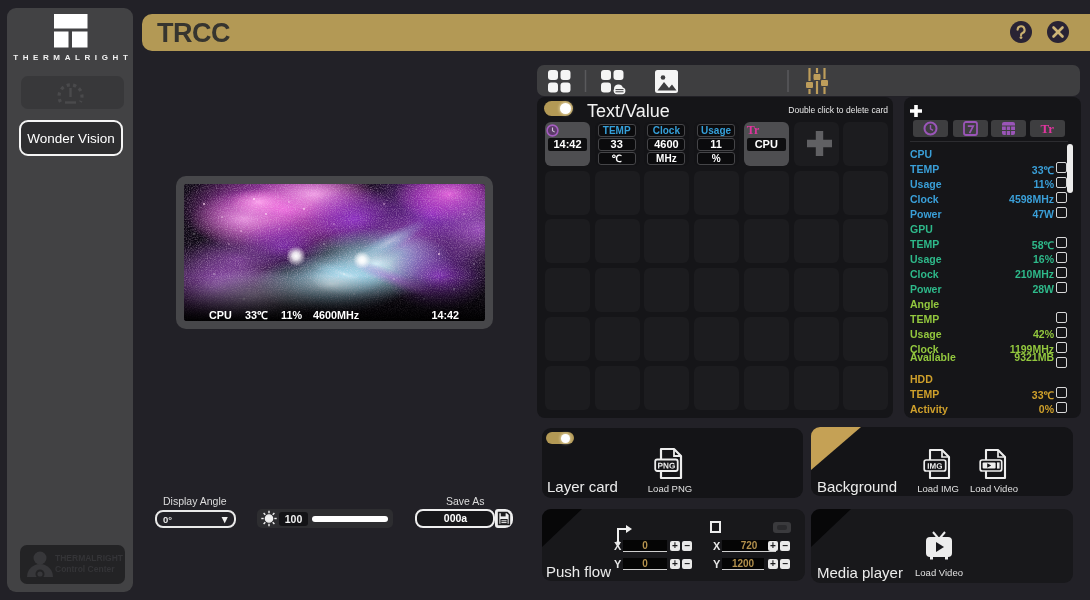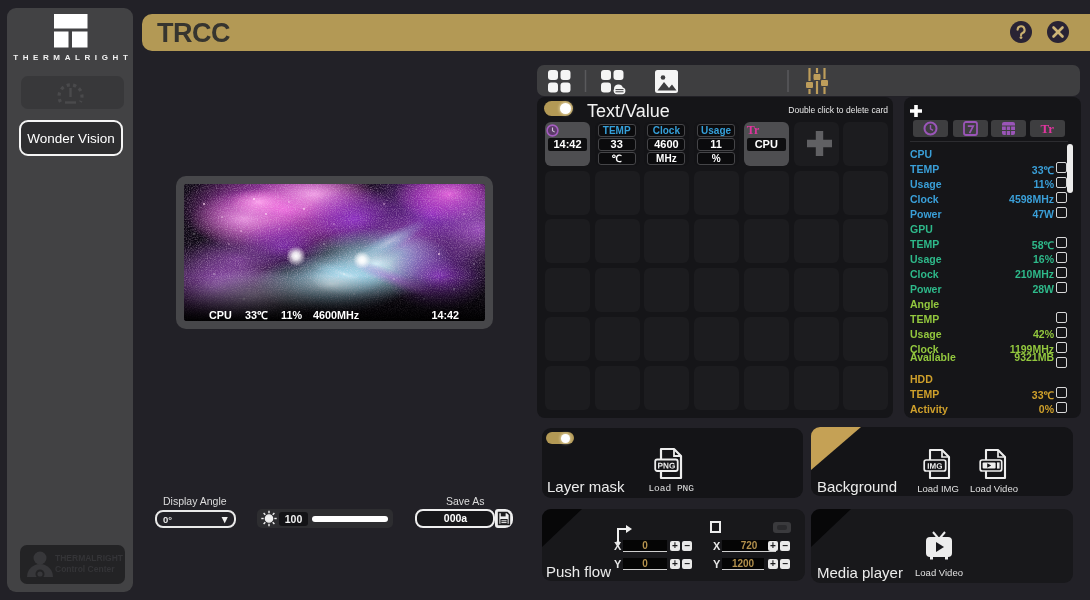--- a/index.html
+++ b/index.html
@@ -445,28 +445,28 @@
     <div class="srow c-hdd" style="top:291px;">TEMP<span class="v">33℃</span></div>
     <div class="cb" style="left:152px; top:290px;"></div>
     <div class="srow c-hdd" style="top:306px;">Activity<span class="v">0%</span></div>
     <div class="cb" style="left:152px; top:305px;"></div>
     </div>
   </div>
 
   <div class="abs bpanel" id="p-layer" style="left:542px; top:428px; width:261px; height:70px;">
     <div class="toggle" style="left:4px; top:4px; width:28px; height:12px;"></div>
     <div class="knob" style="left:19px; top:5.5px; width:9px; height:9px;"></div>
-    <div class="ptitle" style="left:5px; top:50px;">Layer mask</div>
+    <div class="ptitle" style="left:5px; top:50px;">Layer card</div>
     <svg style="position:absolute;left:112px;top:19px;" width="30" height="33" viewBox="0 0 30 33">
       <path d="M 7 2 h 13 l 7 7 v 22 h -20 z" fill="none" stroke="#ededed" stroke-width="2.2" stroke-linejoin="round"></path>
       <path d="M 20 2 v 7 h 7" fill="none" stroke="#ededed" stroke-width="1.8"></path>
       <rect x="1.2" y="12.5" width="22.5" height="11.5" rx="2" fill="#141417" stroke="#ededed" stroke-width="1.8"></rect>
       <text x="12.4" y="21.6" font-size="8.2" font-weight="bold" fill="#ededed" text-anchor="middle" font-family="Liberation Sans" transform="rotate(0.03 12 18)">PNG</text>
     </svg>
-    <div class="loadlbl" style="left:104px; top:55px; width:48px; text-align:right;font-family:Liberation Mono, monospace;">Load PNG</div>
+    <div class="loadlbl" style="left:104px; top:55px; width:48px; text-align:center;">Load PNG</div>
   </div>
   <div class="abs bpanel" id="p-bg" style="left:811px; top:427px; width:262px; height:69px;">
     <svg style="position:absolute;left:0;top:0;" width="50" height="43" viewBox="0 0 50 43">
       <path d="M 0 0 H 50 L 0 43 Z" fill="#c5a155"></path>
     </svg>
     <div class="ptitle" style="left:6px; top:51px;">Background</div>
     <svg style="position:absolute;left:112px;top:21px;" width="29" height="32" viewBox="0 0 29 32">
       <path d="M 7 2 h 12 l 7 7 v 21 h -19 z" fill="none" stroke="#ededed" stroke-width="2.1" stroke-linejoin="round"></path>
       <path d="M 19 2 v 7 h 7" fill="none" stroke="#ededed" stroke-width="1.7"></path>
       <rect x="1.2" y="12" width="21.5" height="11" rx="2" fill="#141417" stroke="#ededed" stroke-width="1.7"></rect>

